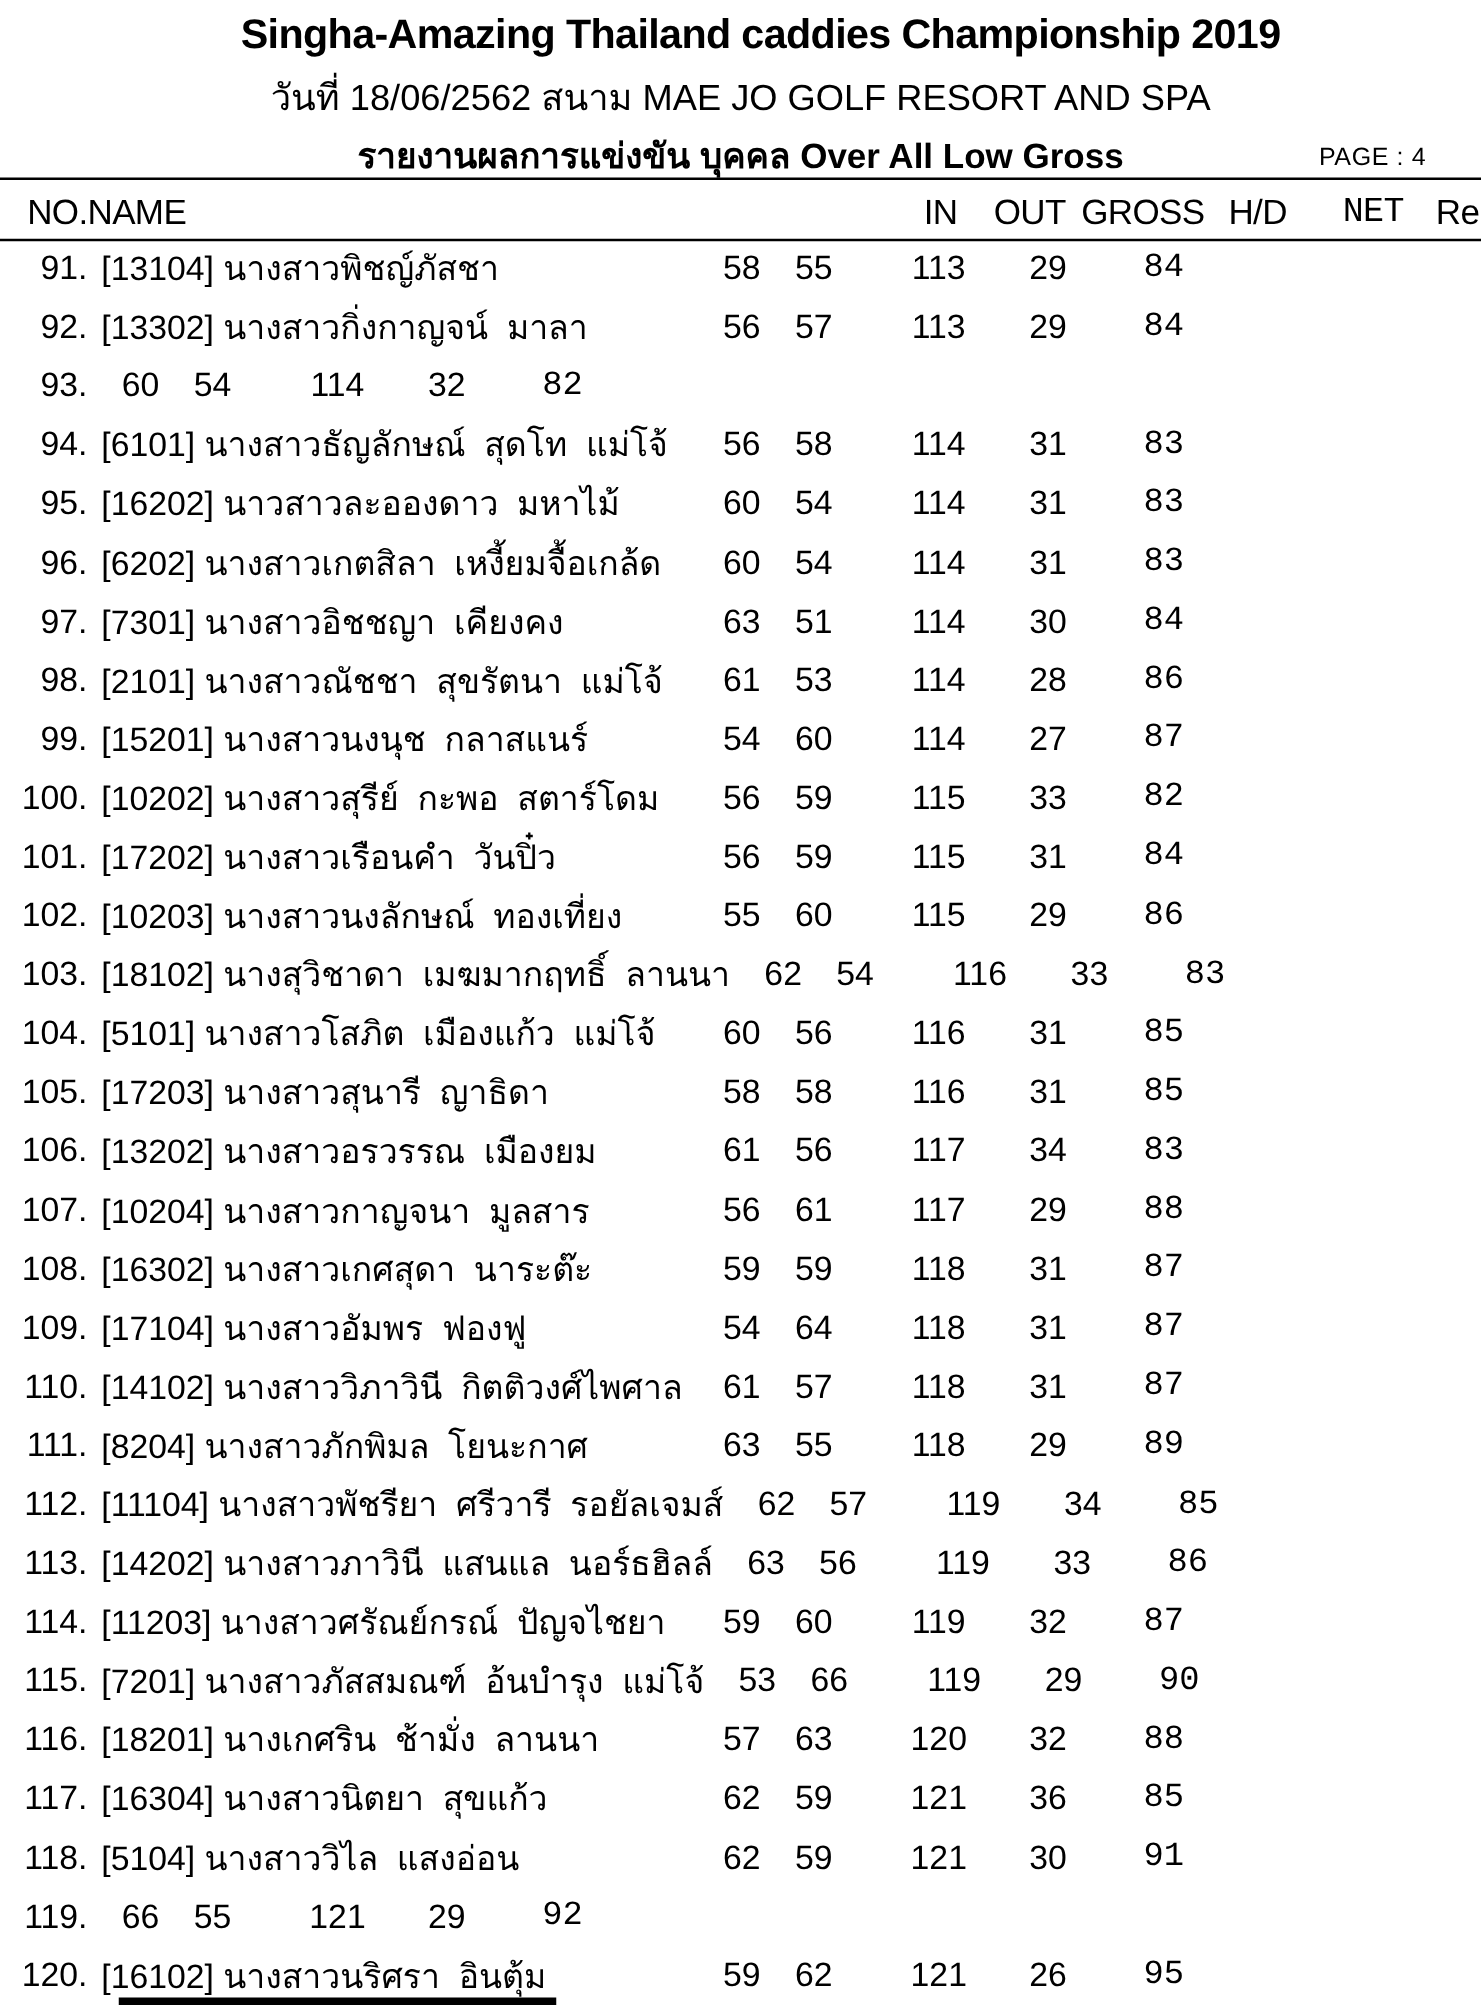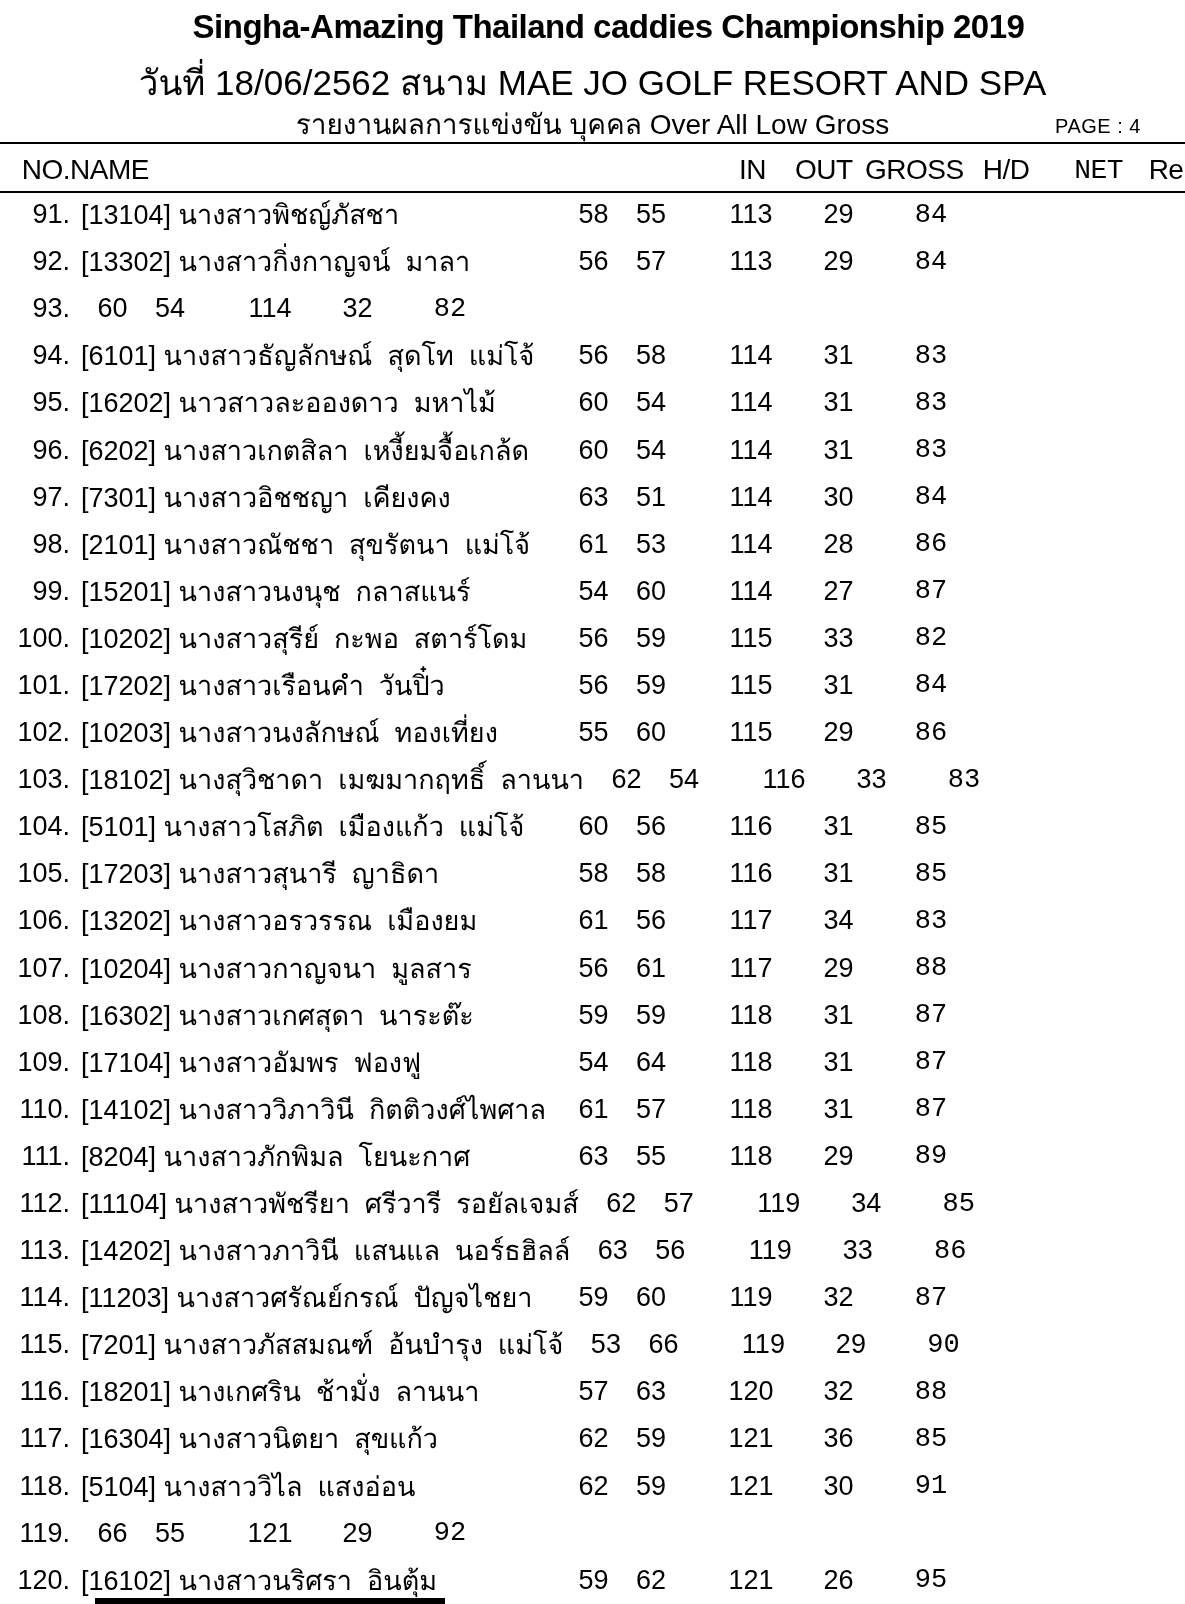--- a/index.html
+++ b/index.html
@@ -4,22 +4,22 @@
 <style>
   html,body{margin:0;padding:0;}
   body{
     width:1185px;height:1604px;
     background:#ffffff;color:#000000;
     font-family:"Liberation Sans",sans-serif;
     position:relative;overflow:hidden;
   }
   .center-line{width:100%;text-align:center;position:absolute;left:0;}
   .title{top:8px;font-size:33px;font-weight:bold;letter-spacing:-0.5px;margin-left:16px;}
-  .date-line{top:55px;font-size:35px;}
-  .report-line{top:102px;font-size:28px;}
+  .date-line{top:55px;font-size:29px;}
+  .report-line{top:102px;font-size:28px;font-weight:bold;}
   .page-label{
     position:absolute;top:115px;right:44px;
     font-size:20px;letter-spacing:0.5px;
   }
   .rule{position:absolute;left:0;width:1185px;background:#000;}
   .rule-top{top:142px;height:2px;}
   .rule-mid{top:191px;height:2px;}
   
   .trow{display:flex;align-items:center;}
   .c-no{flex:0 0 70px;text-align:right;white-space:pre;}

